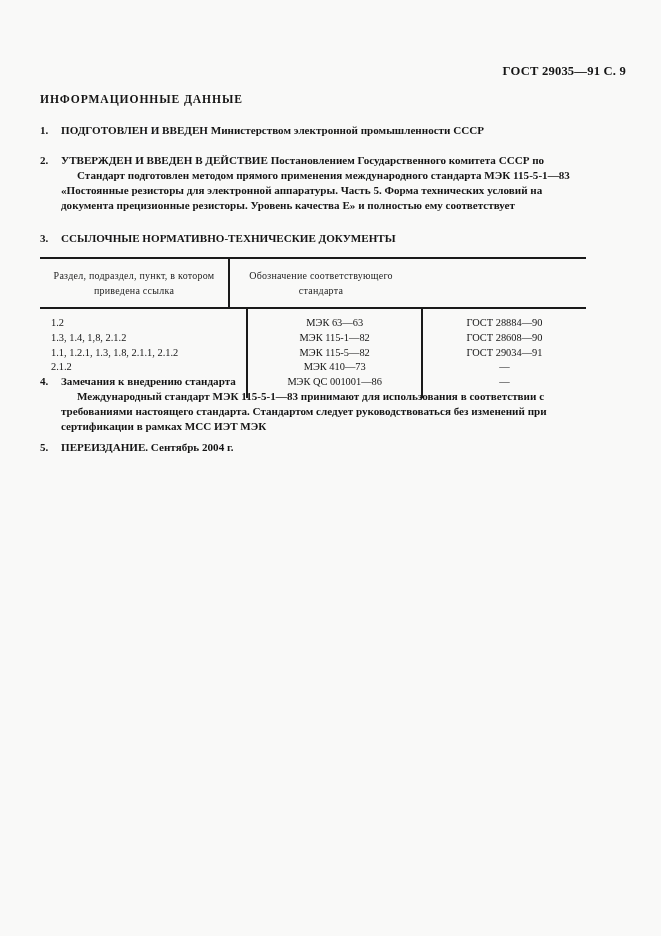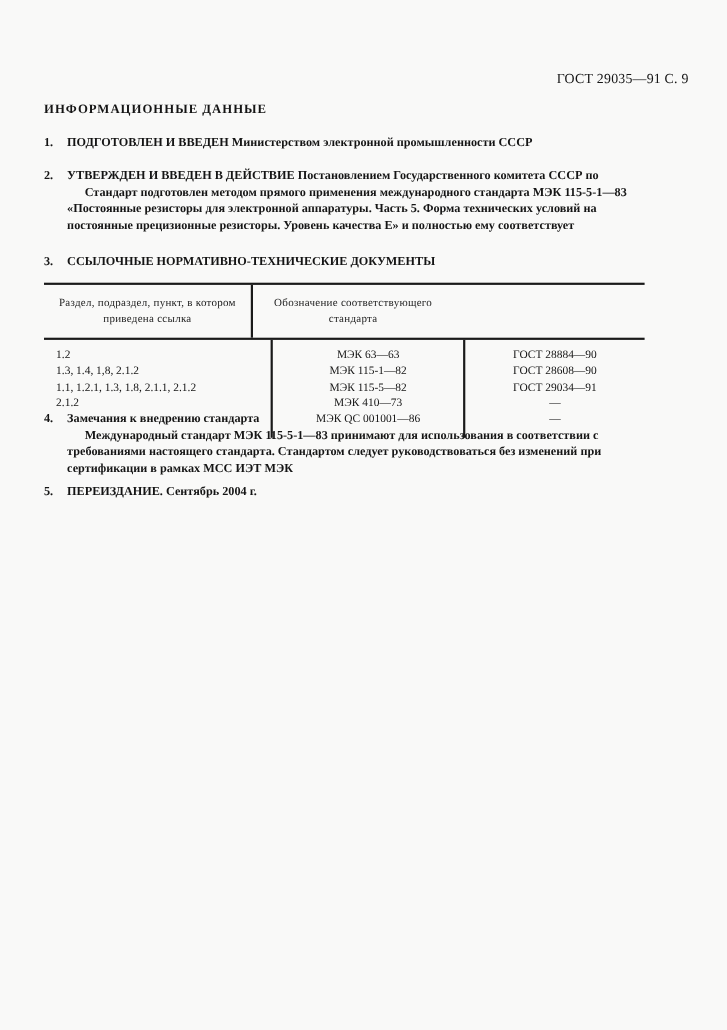--- a/index.html
+++ b/index.html
@@ -30,21 +30,21 @@
   }
 
   
   .running-head {
     position: absolute;
     left: 40px;
     top: 64px;
     width: 586px;
     text-align: right;
     font-size: 12.6px;
-    font-weight: normal;
+    font-weight: bold;
     letter-spacing: 0.2px;
     color: #151515;
   }
 
   
   .doc-title {
     position: absolute;
     left: 40px;
     top: 93px;
     width: 586px;
@@ -172,21 +172,21 @@
 
     <div class="section" id="sec2">
       <span class="sec-num">2.</span>
       <div class="sec-body">
         <div class="l1">
           <span class="lead">УТВЕРЖДЕН И ВВЕДЕН В ДЕЙСТВИЕ</span>
           <span class="reg">Постановлением Государственного комитета СССР по</span>
         </div>
         <div class="reg l3">Стандарт подготовлен методом прямого применения международного стандарта МЭК  115-5-1—83</div>
         <div class="reg">«Постоянные резисторы для электронной аппаратуры. Часть 5. Форма технических условий на</div>
-        <div class="reg">постоянные прецизионные резисторы. Уровень качества Е» и полностью ему соответствует</div>
+        <div class="reg">документа прецизионные резисторы. Уровень качества Е» и полностью ему соответствует</div>
       </div>
     </div>
 
     <div class="section" id="sec3">
       <span class="sec-num">3.</span>
       <div class="sec-body">
         <span class="lead">ССЫЛОЧНЫЕ НОРМАТИВНО-ТЕХНИЧЕСКИЕ ДОКУМЕНТЫ</span>
       </div>
     </div>
 

